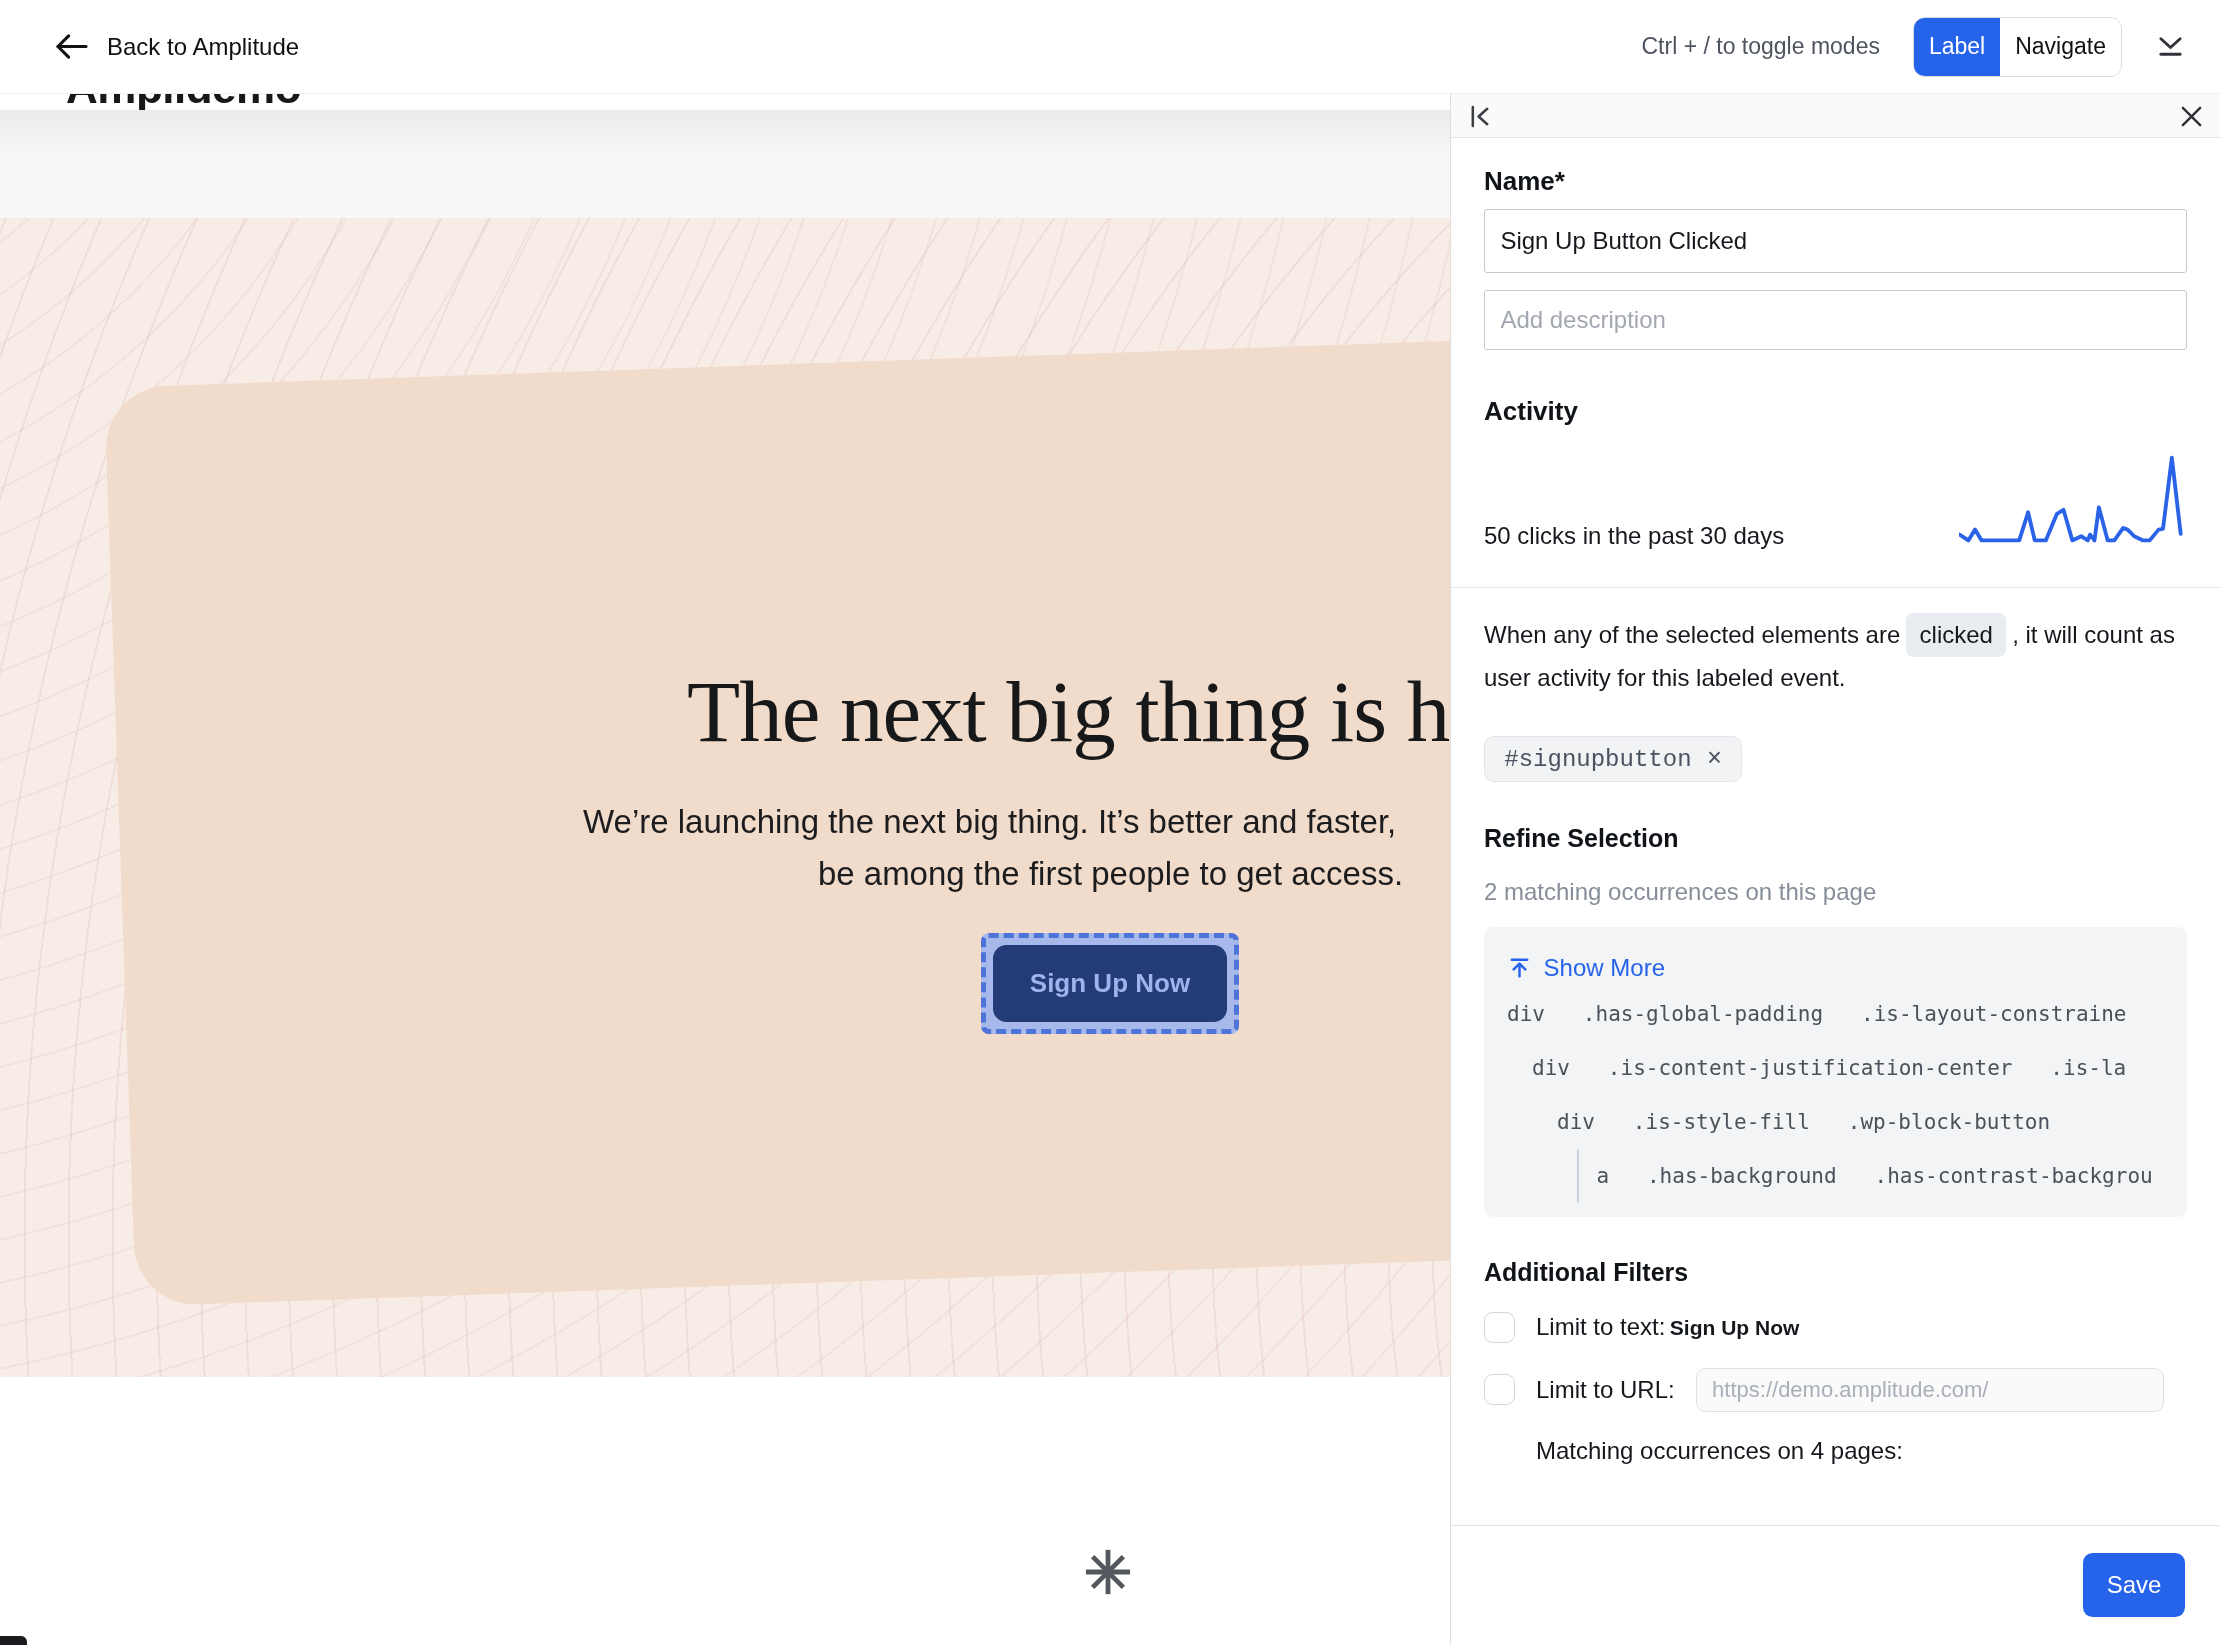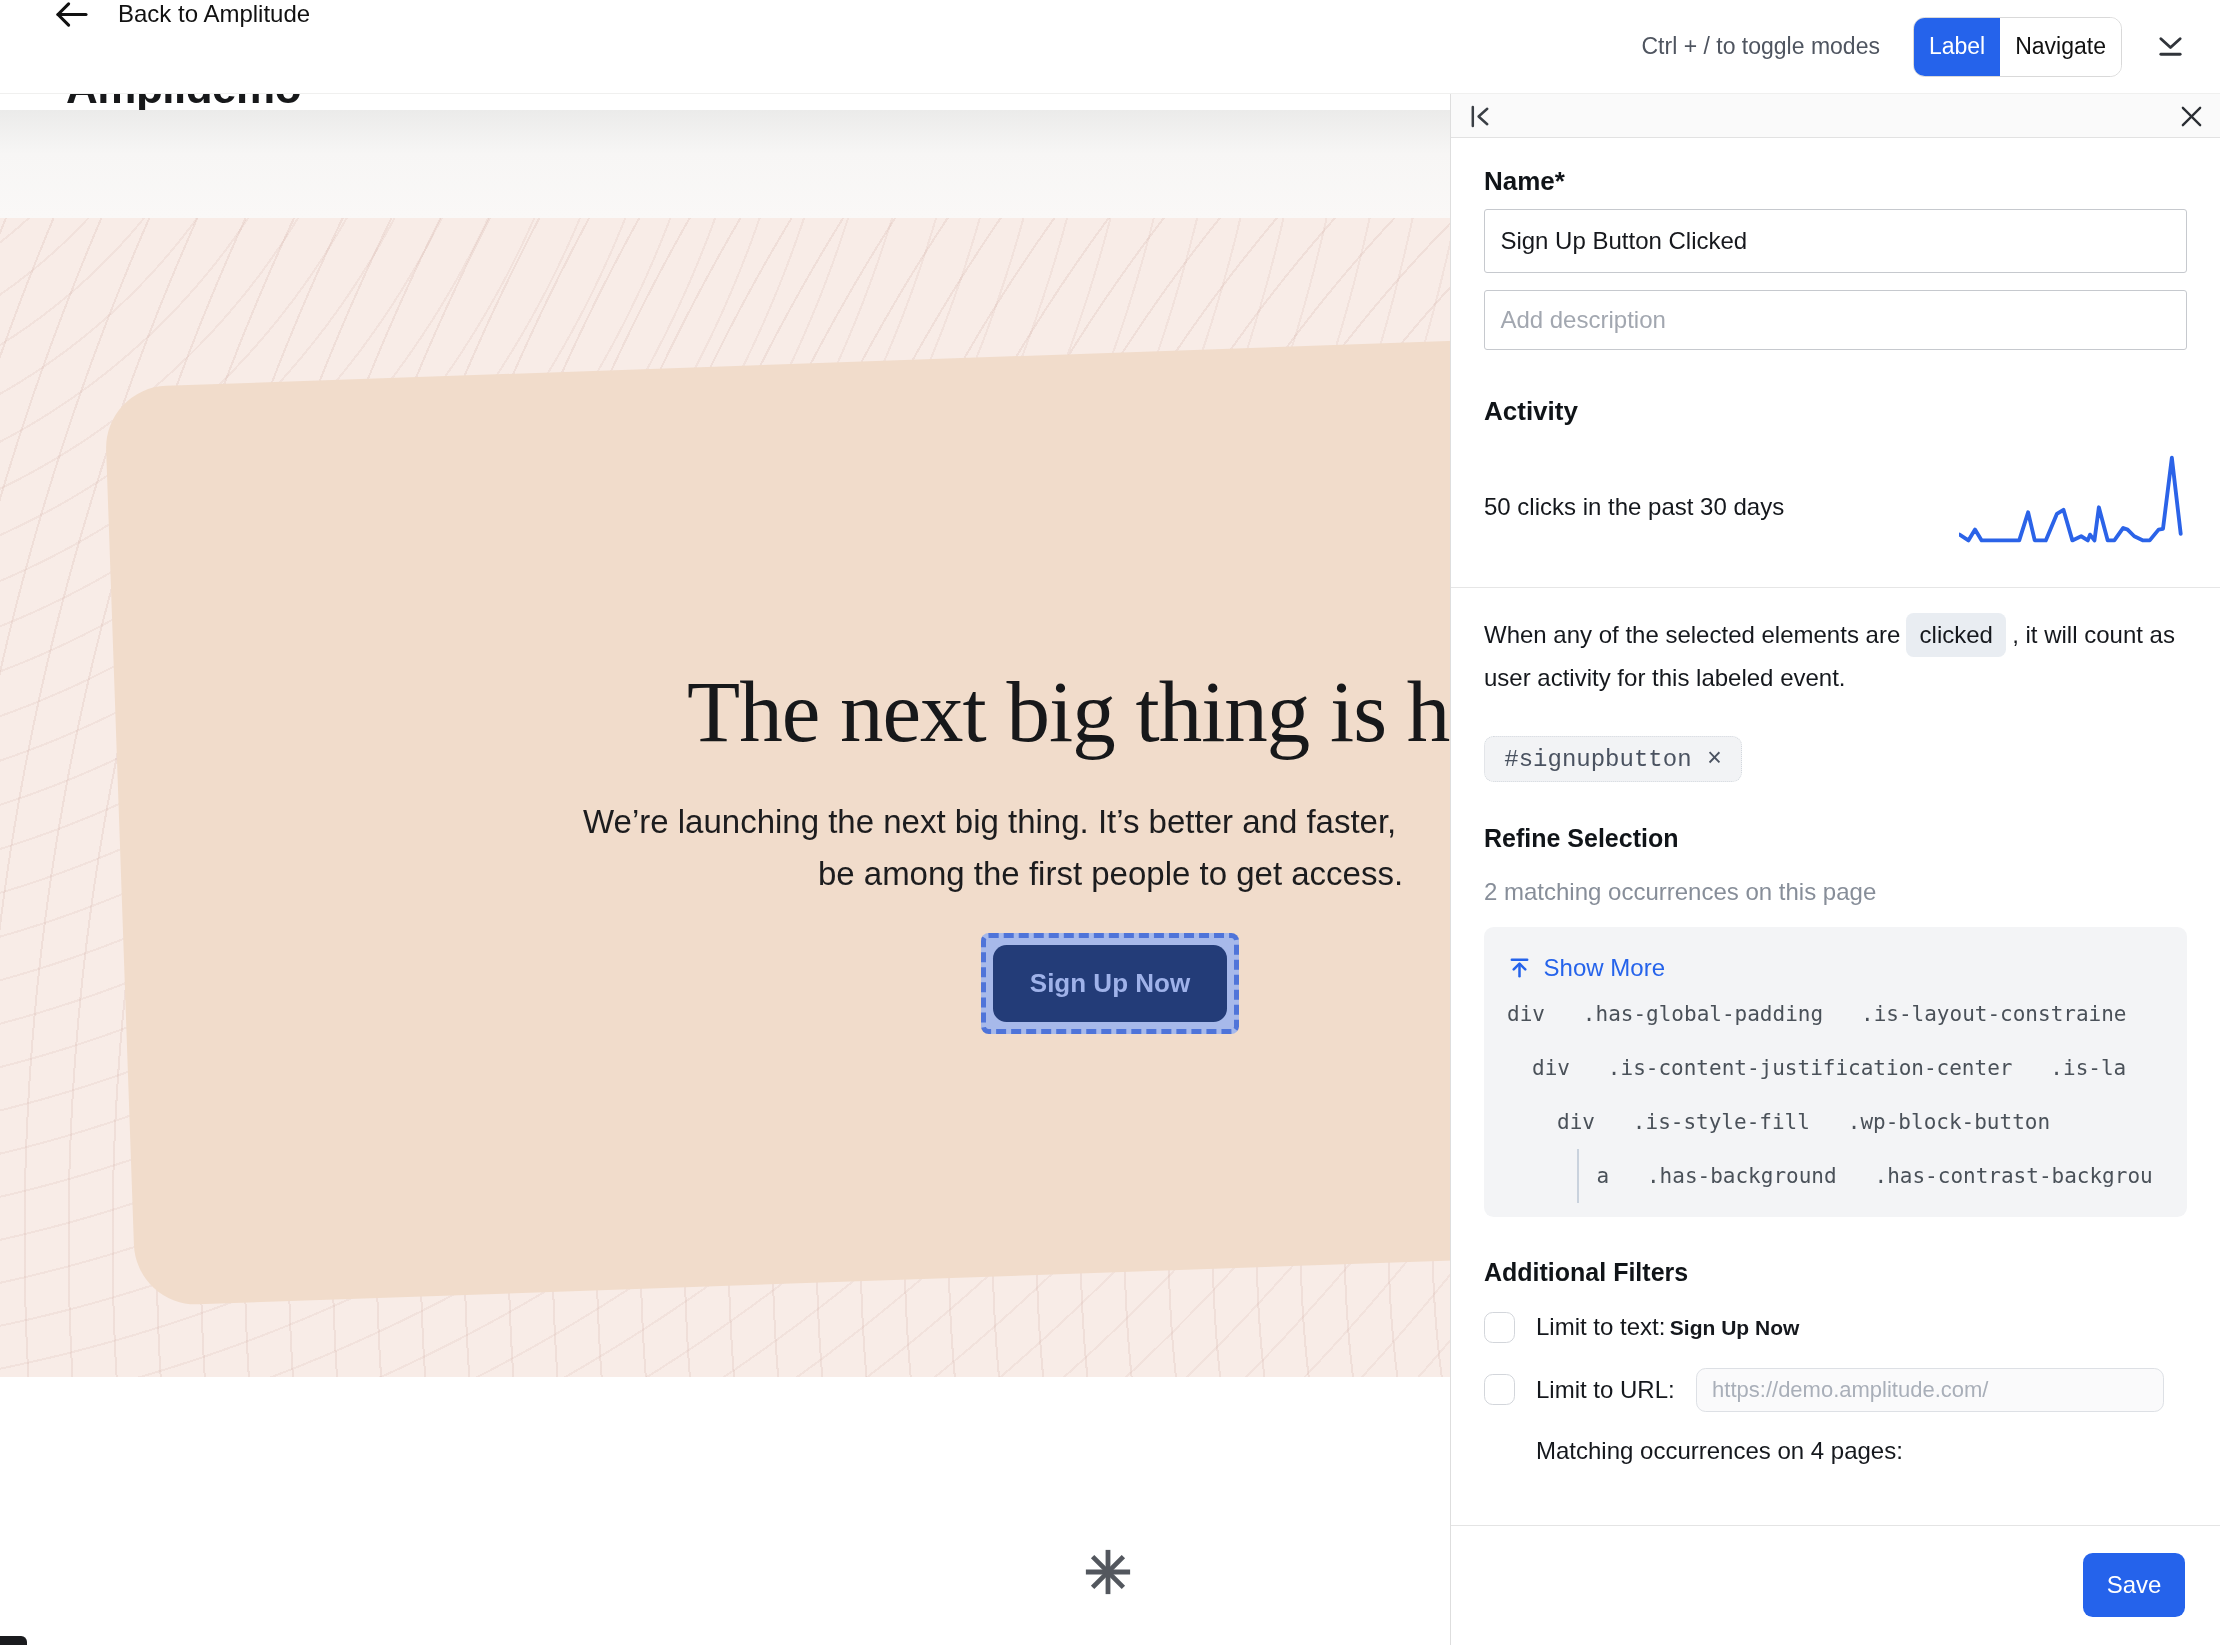--- a/index.html
+++ b/index.html
@@ -26,42 +26,42 @@
   .selection-box{position:absolute;left:981px;top:933px;border:5.8px dashed #4f74d9;background:#a7b9ea;
     border-radius:7.7px;padding:6.8px;}
   .hero-cta{background:#233c78;color:#9fb2e9;font-size:26px;font-weight:600;border:none;
     border-radius:13.5px;padding:0 37px;height:77px;line-height:77px;cursor:pointer;}
   .asterisk{position:absolute;left:1083px;top:1547px;}
   .corner-sliver{position:absolute;left:0;top:1636px;width:27px;height:9.7px;background:#1a1b1e;border-radius:0 5.8px 0 0;}
 
   
   .toolbar{position:absolute;left:0;top:0;width:2221px;height:93px;background:#fff;z-index:40;
     border-bottom:1px solid #f0f0ef;}
-  .toolbar-left{position:absolute;left:54px;top:0;height:93px;display:flex;align-items:flex-start;gap:29px;}
+  .toolbar-left{position:absolute;left:54px;top:0;height:93px;display:flex;align-items:center;gap:18px;}
   .back-label{font-size:24px;font-weight:500;color:#111;}
   .toolbar-right{position:absolute;right:35px;top:0;height:93px;display:flex;align-items:center;gap:33px;}
   .mode-hint{font-size:23px;color:#4f5560;}
   .segmented{display:flex;border:1px solid #d9d9d9;border-radius:11.6px;overflow:hidden;height:58px;}
   .seg-btn{font-size:23px;font-weight:500;padding:0 15px;display:flex;align-items:center;cursor:pointer;background:#fff;color:#111;border:none;}
   .seg-btn.active{background:#2563eb;color:#fff;}
 
   
   .panel{position:absolute;left:1450px;top:93px;width:770px;height:1553px;background:#fff;z-index:30;
     border-left:1px solid #dedede;box-sizing:border-box;}
   .panel-mini-header{position:absolute;left:0;top:0;right:0;height:44px;background:#fafafa;border-bottom:1px solid #e2e2e2;}
   .icon-btn{position:absolute;top:7.7px;width:31px;height:31px;display:flex;align-items:center;justify-content:center;cursor:pointer;}
   .panel-body{position:absolute;left:0;top:44px;right:0;bottom:120px;padding:0 33px;overflow:hidden;box-sizing:border-box;}
   .field-label{margin-top:29px;font-size:26px;font-weight:600;color:#101418;}
   .text-input{display:block;width:100%;box-sizing:border-box;height:64px;margin-top:11.6px;border:1.4px solid #c6c9ce;
     border-radius:3px;font-size:24px;color:#16181d;padding:0 15.4px;font-family:"Liberation Sans",sans-serif;background:#fff;}
   .text-input.desc{height:60px;margin-top:17.4px;}
   .text-input::placeholder{color:#a2a7b0;}
   .section-h{font-size:26px;font-weight:600;color:#101418;}
   .activity-h{margin-top:46px;}
-  .activity-row{display:flex;align-items:center;justify-content:space-between;margin-top:23px;}
+  .activity-row{display:flex;align-items:flex-end;justify-content:space-between;margin-top:23px;}
   .activity-text{font-size:24px;color:#15181d;padding-top:13.5px;}
   .divider{height:1px;background:#e6e6e6;margin:37px -33px 0 -33px;}
   .def-h{margin-top:39px;}
   .def-para{margin-top:25px;font-size:24px;line-height:42px;color:#15181d;}
   .token-chip{display:inline-block;background:#e9edf2;border-radius:7.7px;padding:1px 13.5px;margin:0 5.8px;}
   .tag-chip{display:inline-flex;align-items:center;gap:15.4px;margin-top:37px;background:#f2f3f5;
     border:1.9px dotted #d3d8de;border-radius:9.7px;padding:7.7px 19.3px;
     font-family:"Liberation Mono",monospace;font-size:24px;color:#4a5260;cursor:default;justify-content:center;}
   .tag-x{cursor:pointer;font-size:25px;color:#4a5260;}
   .refine-h{margin-top:42px;font-size:25px;}

